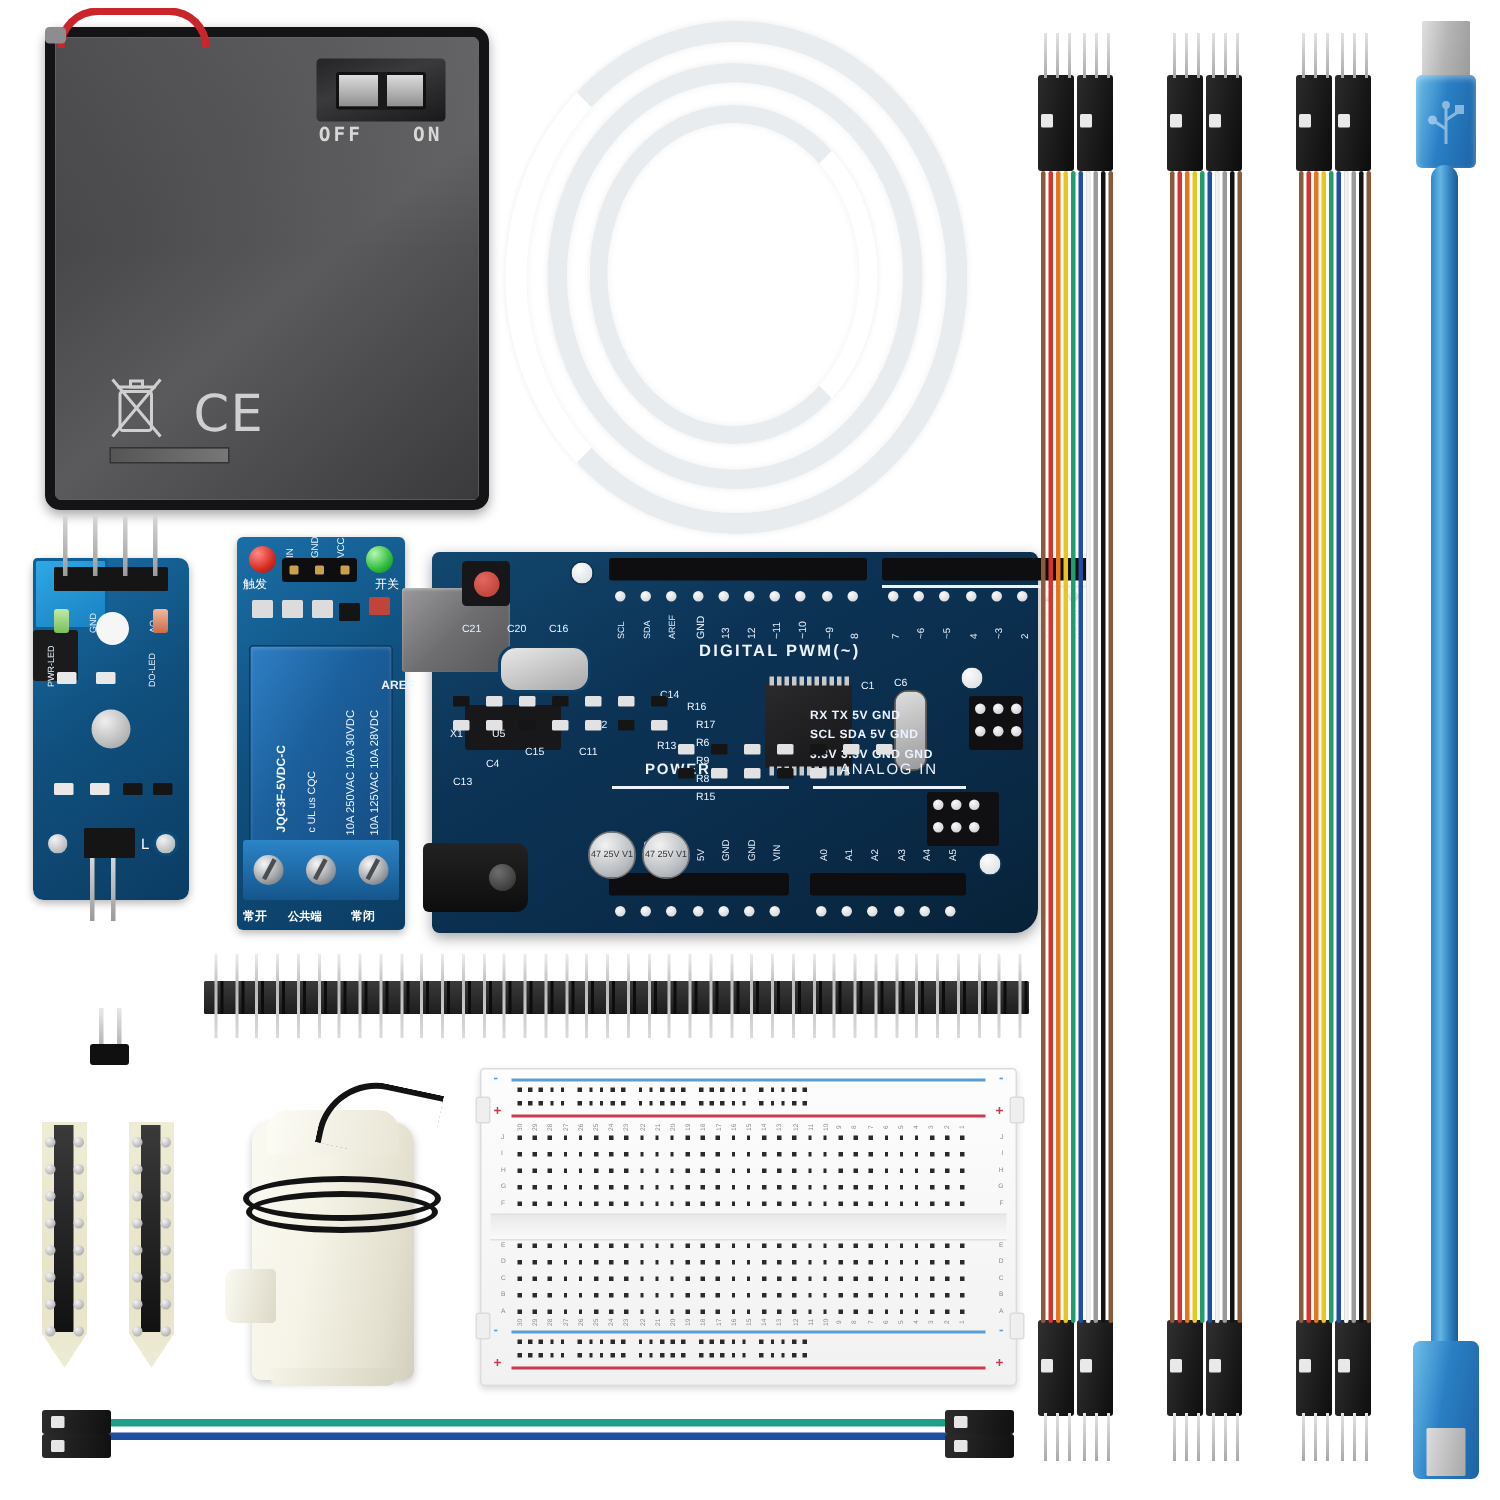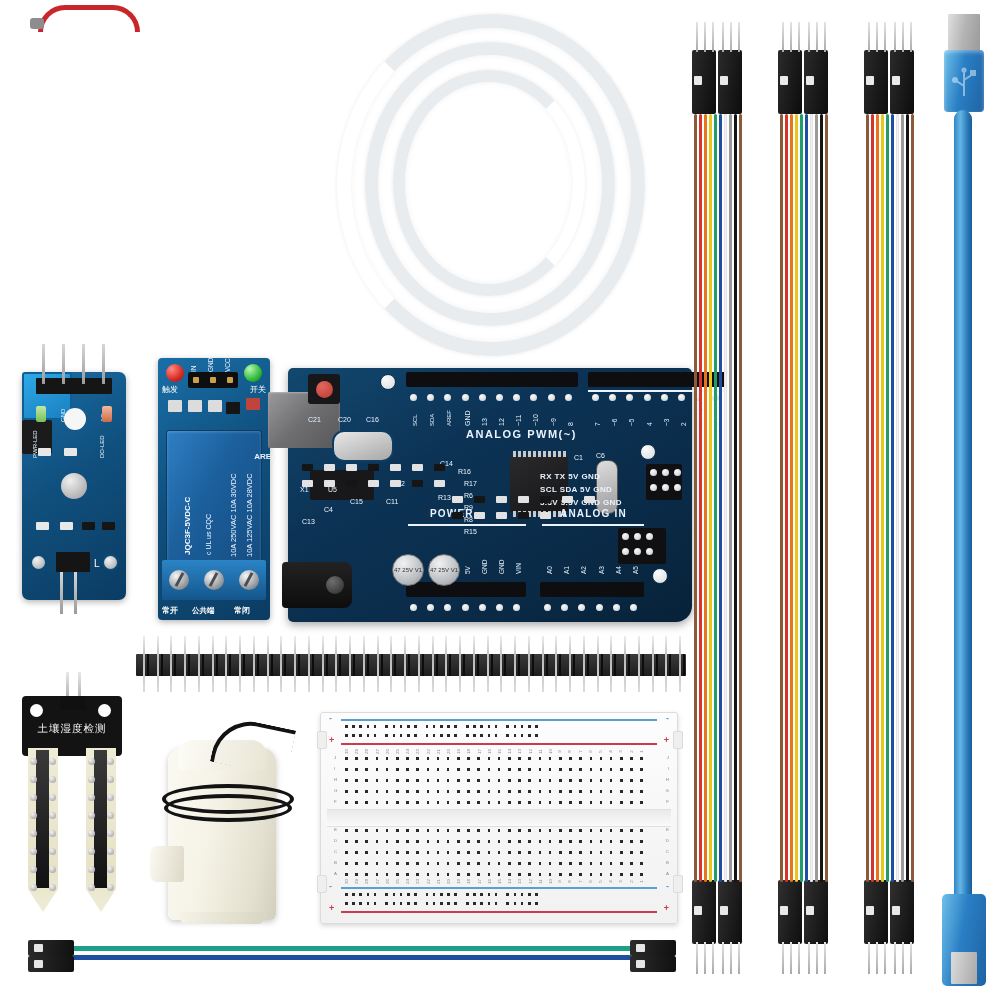--- a/index.html
+++ b/index.html
@@ -193,20 +193,41 @@
   .bc-head{position:absolute;width:46px;height:16px;background:linear-gradient(100deg,#2c2c2c,#101010);
     border-radius:2px;}
   .bc-head-win{position:absolute;left:6px;top:4px;width:9px;height:8px;background:#e6e6e6;border-radius:1px;}
   .bc-wire{position:absolute;height:5px;border-radius:3px;}
 </style>
 </head>
 <body>
 
 <div id="stage">
 
+  <div class="abs" id="battery-box">
+    <div class="abs" id="battery-gloss"></div>
+    <div class="abs" id="switch-housing">
+      <div id="switch-rocker"></div>
+    </div>
+    <div class="abs switch-label" id="label-off">OFF</div>
+    <div class="abs switch-label" id="label-on">ON</div>
+    <div class="abs" id="ce-row">
+      <div id="wee-icon">
+        <svg width="36" height="42" viewBox="0 0 36 42">
+          <rect x="7" y="10" width="21" height="26" rx="2" fill="none" stroke="#cfcfcf" stroke-width="2"></rect>
+          <line x1="5" y1="7" x2="31" y2="7" stroke="#cfcfcf" stroke-width="2"></line>
+          <rect x="14" y="3" width="8" height="4" fill="none" stroke="#cfcfcf" stroke-width="2"></rect>
+          <line x1="2" y1="2" x2="34" y2="40" stroke="#cfcfcf" stroke-width="2"></line>
+          <line x1="34" y1="2" x2="2" y2="40" stroke="#cfcfcf" stroke-width="2"></line>
+        </svg>
+      </div>
+      <div id="ce-text">CE</div>
+    </div>
+    <div class="abs" id="battery-barcode"></div>
+  </div>
   <div class="abs" id="battery-wire"></div>
   <div class="abs" id="battery-wire-tip"></div>
 
   <div class="abs" id="tubing">
       <div class="tube-ring" style="left: 0px; top: 0px; width: 280px; height: 314px; border-width: 14px; border-left-color: transparent;"></div>
       <div class="tube-ring" style="left: 28px; top: 28px; width: 224px; height: 258px; border-width: 13px;"></div>
       <div class="tube-ring" style="left: 56px; top: 56px; width: 168px; height: 202px; border-width: 12px; border-right-color: transparent;"></div>
     </div>
 
   <div class="abs" id="sensor-module">
@@ -348,21 +369,21 @@
         <div class="vert-lbl" style="left: 261.6px; top: 58px; transform: rotate(-90deg);">~9</div>
         <div class="vert-lbl" style="left: 278.8px; top: 58px; transform: rotate(-90deg);">8</div>
         <div class="vert-lbl" style="left: 306px; top: 58px; transform: rotate(-90deg); font-size: 6.5px;">7</div>
         <div class="vert-lbl" style="left: 323.2px; top: 58px; transform: rotate(-90deg); font-size: 6.5px;">~6</div>
         <div class="vert-lbl" style="left: 340.4px; top: 58px; transform: rotate(-90deg); font-size: 6.5px;">~5</div>
         <div class="vert-lbl" style="left: 357.6px; top: 58px; transform: rotate(-90deg); font-size: 6.5px;">4</div>
         <div class="vert-lbl" style="left: 374.8px; top: 58px; transform: rotate(-90deg); font-size: 6.5px;">~3</div>
         <div class="vert-lbl" style="left: 392px; top: 58px; transform: rotate(-90deg); font-size: 6.5px;">2</div>
         <div class="vert-lbl" style="left: 409.2px; top: 58px; transform: rotate(-90deg); font-size: 6.5px;">TX→1</div>
         <div class="vert-lbl" style="left: 426.4px; top: 58px; transform: rotate(-90deg); font-size: 6.5px;">RX←0</div>
-        <div class="ard-txt" style="left: 178px; top: 60px; font-size: 11px; letter-spacing: 1.5px; font-weight: bold;">ANALOG PWM(~)</div>
+        <div class="ard-txt" style="left: 178px; top: 60px; font-size: 11px; letter-spacing: 1.5px; font-weight: bold;">DIGITAL PWM(~)</div>
         <div style="position: absolute; left: 300px; top: 22px; width: 138px; height: 2px; background: rgb(234, 243, 255);"></div>
         <div class="hdr" style="left: 118px; top: 214px; width: 120px; height: 15px;"></div>
         <div class="hdr-hole" style="left: 122px; top: 236px;"></div>
         <div class="hdr-hole" style="left: 139.2px; top: 236px;"></div>
         <div class="hdr-hole" style="left: 156.4px; top: 236px;"></div>
         <div class="hdr-hole" style="left: 173.6px; top: 236px;"></div>
         <div class="hdr-hole" style="left: 190.8px; top: 236px;"></div>
         <div class="hdr-hole" style="left: 208px; top: 236px;"></div>
         <div class="hdr-hole" style="left: 225.2px; top: 236px;"></div>
         <div class="vert-lbl" style="left: 124px; top: 206px; transform: rotate(-90deg); font-size: 6.5px;">5V</div>
@@ -380,21 +401,21 @@
         <div class="hdr-hole" style="left: 290.4px; top: 236px;"></div>
         <div class="hdr-hole" style="left: 307.6px; top: 236px;"></div>
         <div class="hdr-hole" style="left: 324.8px; top: 236px;"></div>
         <div class="hdr-hole" style="left: 342px; top: 236px;"></div>
         <div class="vert-lbl" style="left: 258px; top: 206px; transform: rotate(-90deg); font-size: 6.5px;">A0</div>
         <div class="vert-lbl" style="left: 275.2px; top: 206px; transform: rotate(-90deg); font-size: 6.5px;">A1</div>
         <div class="vert-lbl" style="left: 292.4px; top: 206px; transform: rotate(-90deg); font-size: 6.5px;">A2</div>
         <div class="vert-lbl" style="left: 309.6px; top: 206px; transform: rotate(-90deg); font-size: 6.5px;">A3</div>
         <div class="vert-lbl" style="left: 326.8px; top: 206px; transform: rotate(-90deg); font-size: 6.5px;">A4</div>
         <div class="vert-lbl" style="left: 344px; top: 206px; transform: rotate(-90deg); font-size: 6.5px;">A5</div>
-        <div class="ard-txt" style="left: 272px; top: 140px; font-size: 10px; letter-spacing: 1.2px; font-weight: bold;">ANALOG IN</div>
+        <div class="ard-txt" style="left: 272px; top: 140px; font-size: 10px; letter-spacing: 1.2px; font-weight: normal;">ANALOG IN</div>
         <div style="position: absolute; left: 254px; top: 156px; width: 102px; height: 1.5px; background: rgb(234, 243, 255);"></div>
         <div class="ard-txt" style="left: 252px; top: 104px; font-size: 8px; letter-spacing: 0.4px; font-weight: bold;">RX  TX  5V  GND</div>
         <div class="ard-txt" style="left: 252px; top: 117px; font-size: 8px; letter-spacing: 0.4px; font-weight: bold;">SCL SDA 5V  GND</div>
         <div class="ard-txt" style="left: 252px; top: 130px; font-size: 8px; letter-spacing: 0.4px; font-weight: bold;">3.3V 3.3V GND GND</div>
         <div class="ard-txt" style="right: 12px; top: 84px; font-size: 8px; font-weight: bold;">AREF</div>
         <div class="cap" style="left: 104px; top: 186px; width: 30px; height: 30px;">47 25V V1</div>
         <div class="cap" style="left: 140px; top: 186px; width: 30px; height: 30px;">47 25V V1</div>
         <div class="ard-txt" style="left: 20px; top: 48px; font-size: 7px;">C21</div>
         <div class="ard-txt" style="left: 50px; top: 48px; font-size: 7px;">C20</div>
         <div class="ard-txt" style="left: 78px; top: 48px; font-size: 7px;">C16</div>
@@ -441,23 +462,20 @@
         <div class="smd" style="left: 296px; top: 128px; width: 11px; height: 7px; background: rgb(226, 226, 226);"></div>
         <div class="smd" style="left: 164px; top: 144px; width: 11px; height: 7px; background: rgb(21, 21, 21);"></div>
         <div class="smd" style="left: 186px; top: 144px; width: 11px; height: 7px; background: rgb(226, 226, 226);"></div>
         <div class="smd" style="left: 208px; top: 144px; width: 11px; height: 7px; background: rgb(226, 226, 226);"></div>
         <div class="smd" style="left: 230px; top: 144px; width: 11px; height: 7px; background: rgb(21, 21, 21);"></div>
         <div class="smd" style="left: 252px; top: 144px; width: 11px; height: 7px; background: rgb(226, 226, 226);"></div>
       </div>
   </div>
 
   <div class="abs" id="soil-probe">
-    <div class="abs" id="soil-head">
-      <div id="soil-head-txt">土壤湿度检测</div>
-    </div>
   <div style="position: absolute; left: 44px; top: 0px; width: 3px; height: 30px; background: linear-gradient(rgb(232, 232, 232), rgb(169, 169, 169));"></div>
       <div style="position: absolute; left: 56px; top: 0px; width: 3px; height: 30px; background: linear-gradient(rgb(232, 232, 232), rgb(169, 169, 169));"></div>
       <div style="position: absolute; left: 38px; top: 24px; width: 26px; height: 14px; background: rgb(16, 16, 16); border-radius: 2px;"></div>
       <div style="position: absolute; left: 8px; top: 32px; width: 13px; height: 13px; border-radius: 50%; background: rgb(255, 255, 255);"></div>
       <div style="position: absolute; left: 76px; top: 32px; width: 13px; height: 13px; border-radius: 50%; background: rgb(255, 255, 255);"></div>
       <div class="prong" style="left: 6px;">
         <div class="prong-trace"></div>
         <div class="prong-pad" style="left: 2px; top: 10px;"></div>
         <div class="prong-pad" style="left: 21px; top: 10px;"></div>
         <div class="prong-pad" style="left: 2px; top: 28px;"></div>

